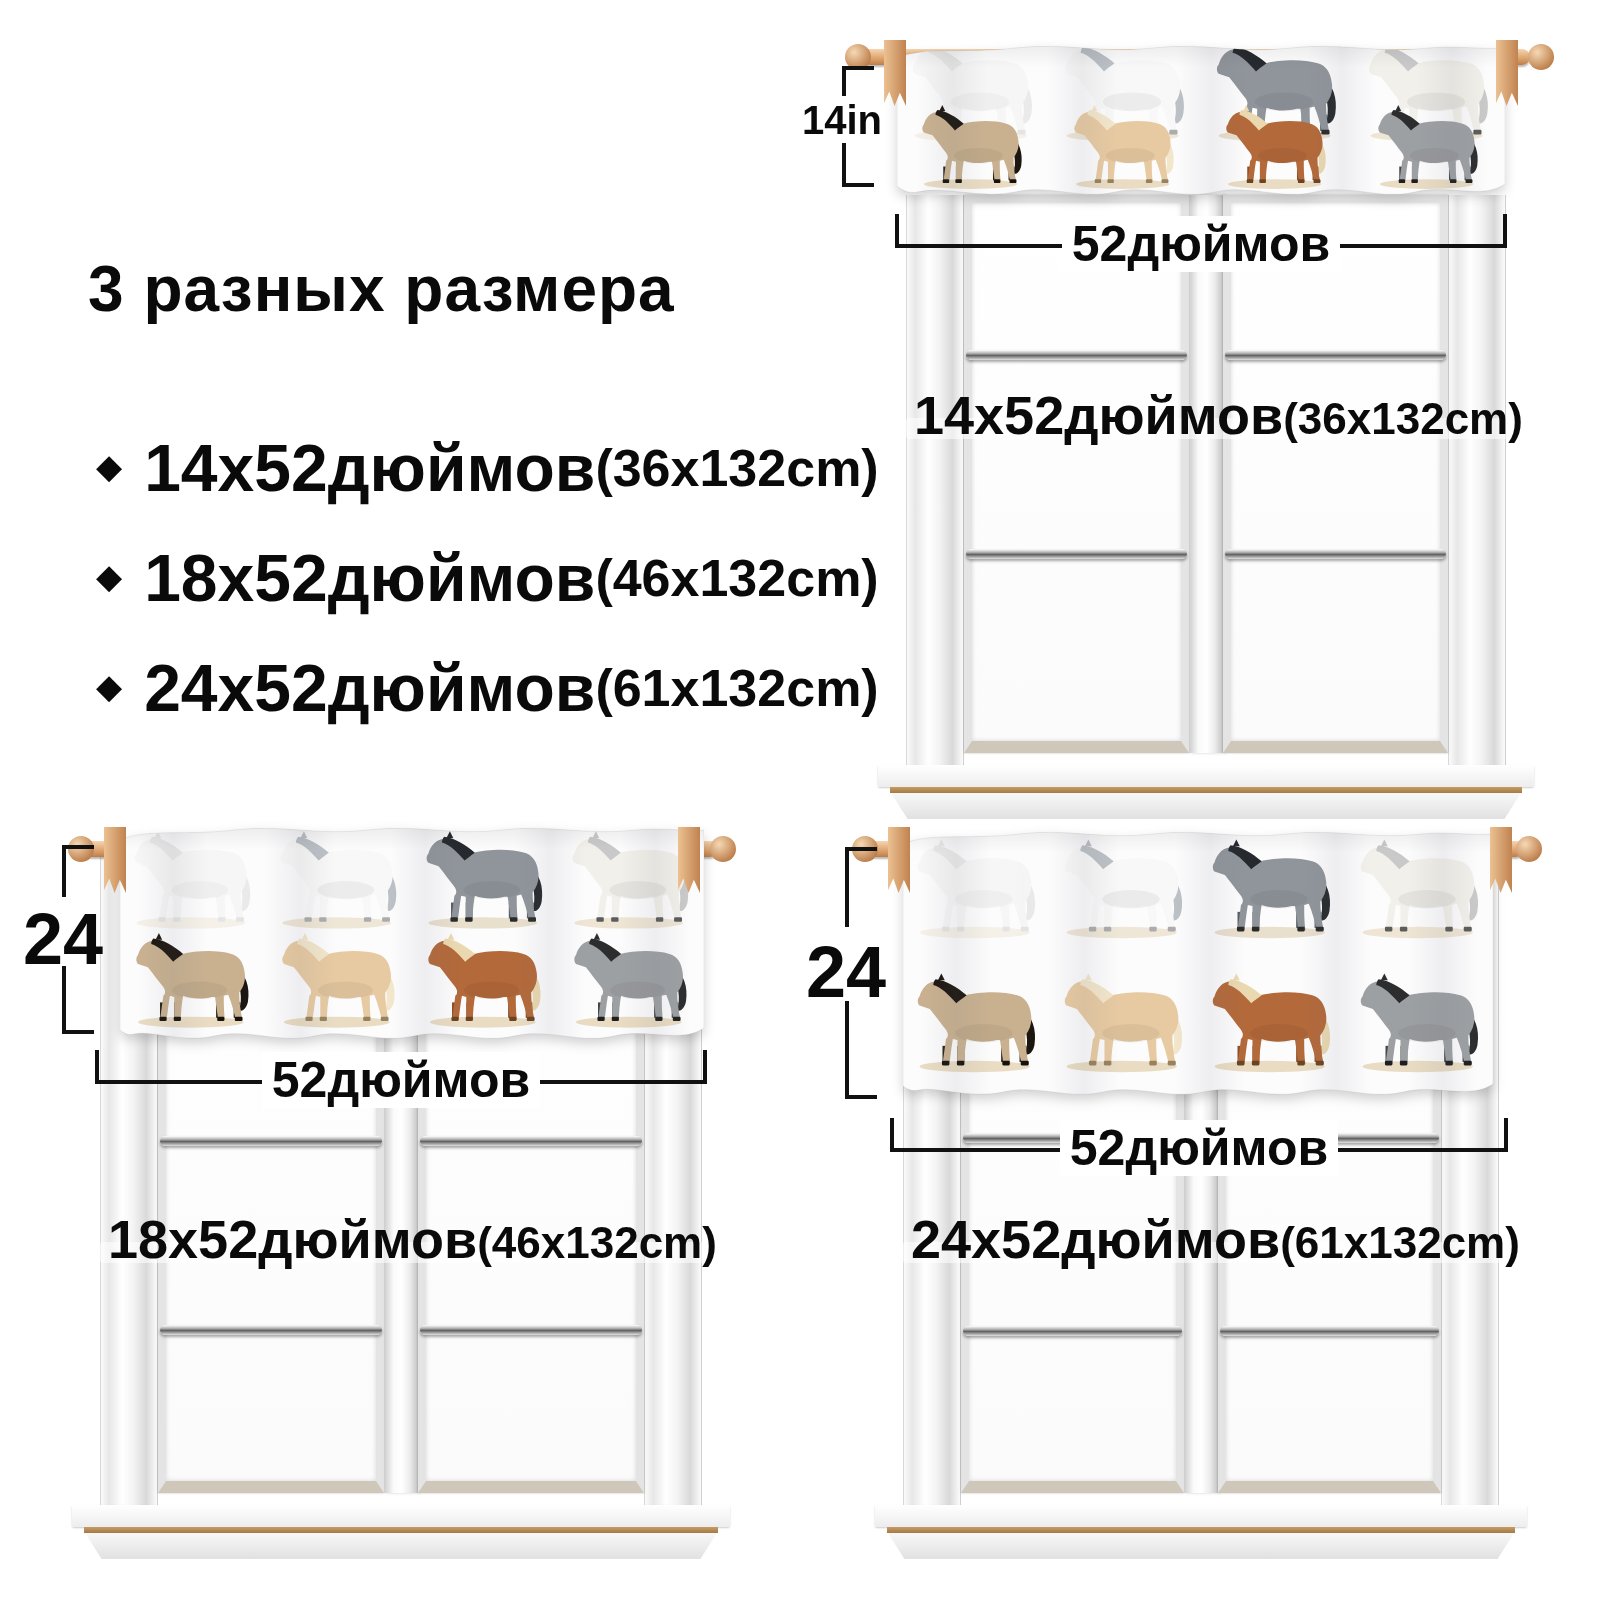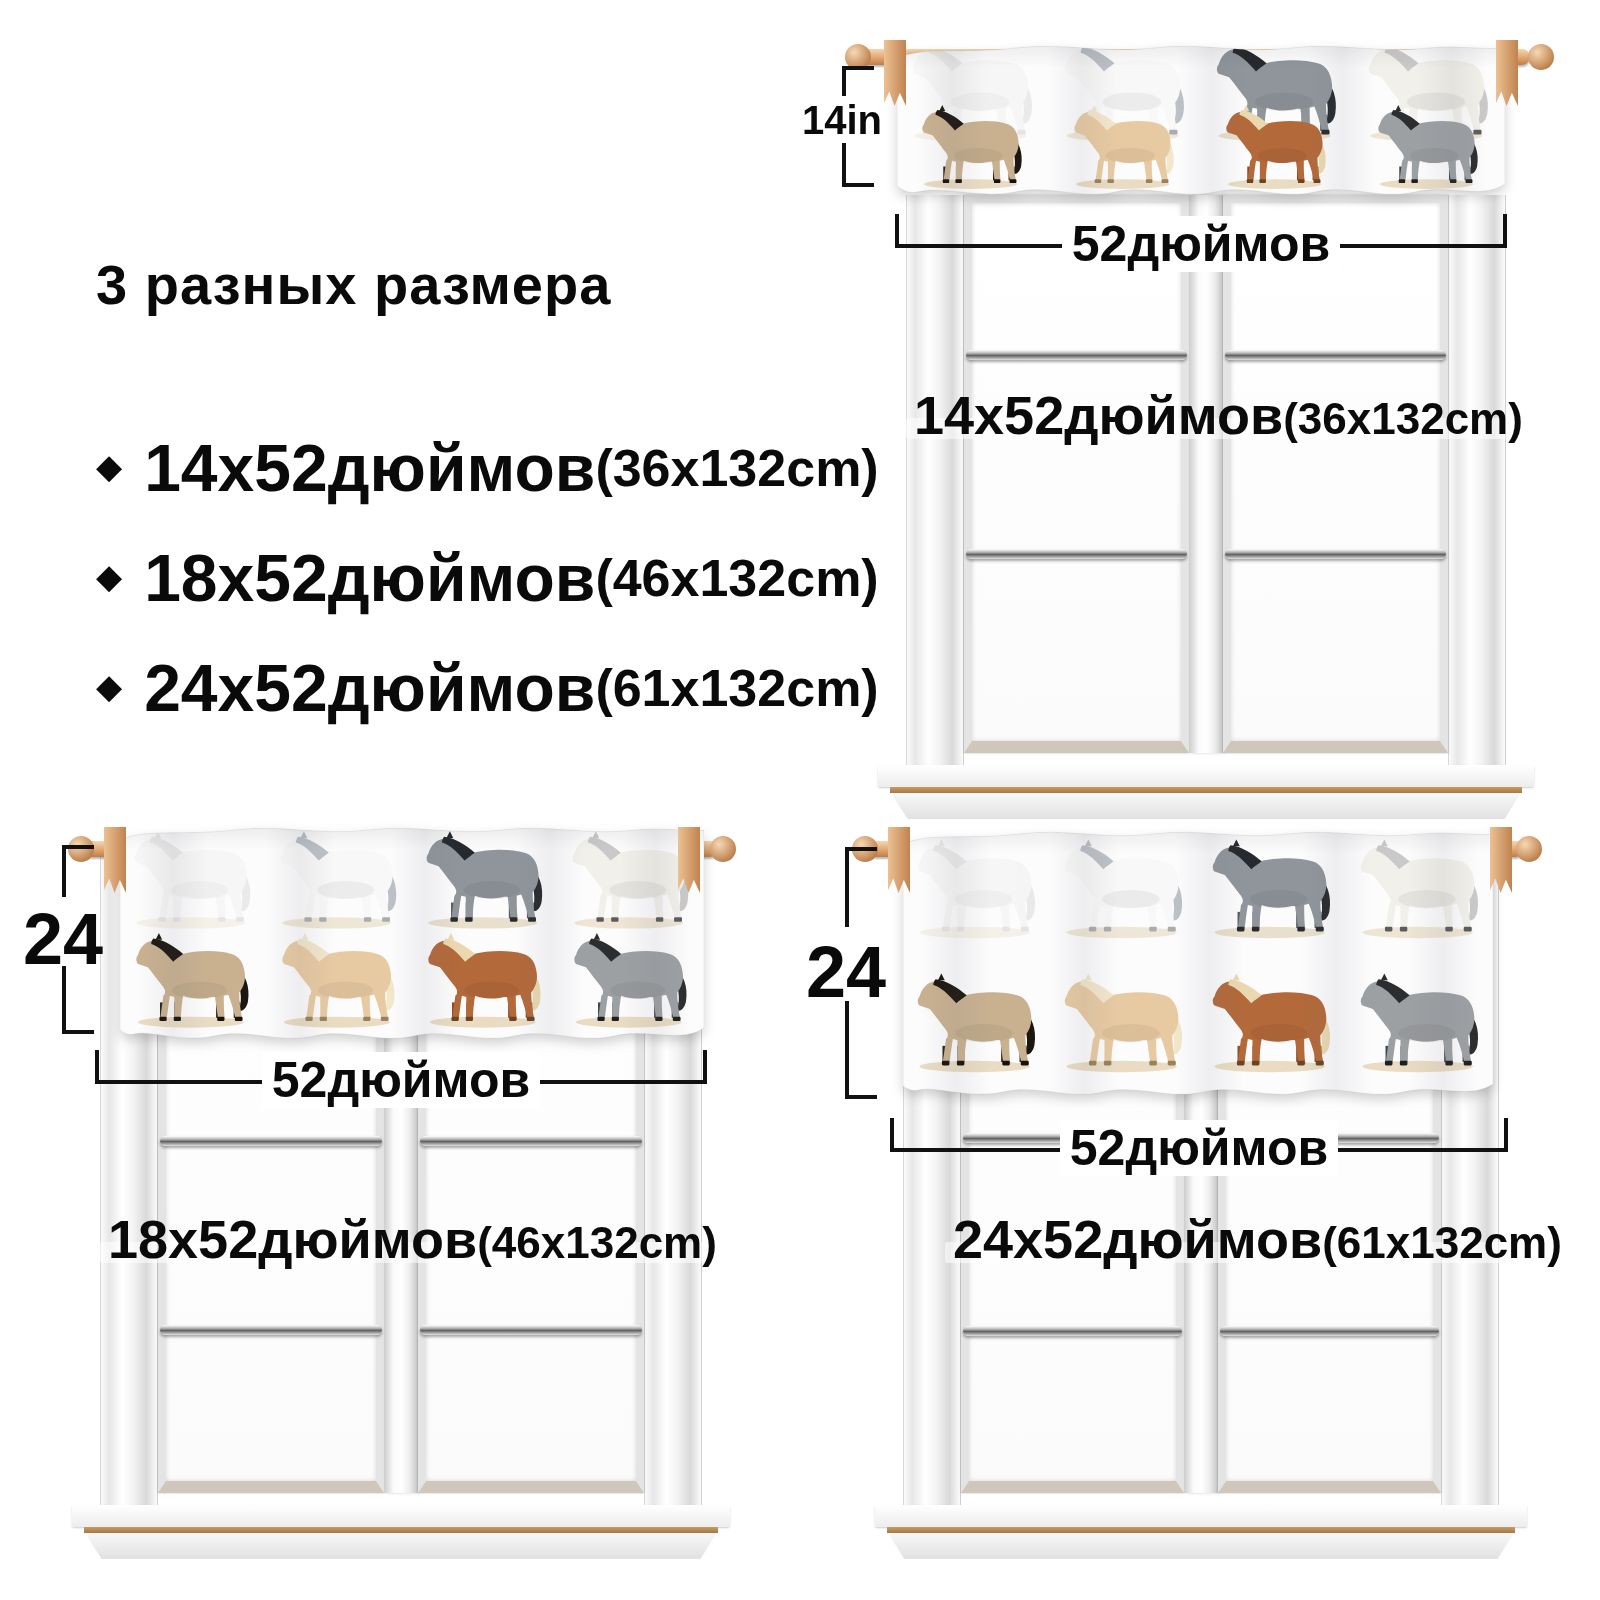--- a/index.html
+++ b/index.html
@@ -1,21 +1,21 @@
 <!DOCTYPE html>
 <html><head>
 <meta charset="utf-8">
 <style>
   html,body{margin:0;padding:0;background:#fff;}
   .canvas{position:relative;width:1600px;height:1600px;background:#ffffff;overflow:hidden;
           font-family:"Liberation Sans","DejaVu Sans",sans-serif;color:#0a0a0a;}
   
   .page-title{position:absolute;left:84px;top:46px;margin:0;font-size:158px;line-height:1.05;
               font-weight:700;-webkit-text-stroke:3px #000;letter-spacing:2px;}
-  .page-subtitle{position:absolute;left:88px;top:252px;font-size:56px;font-weight:700;letter-spacing:1px;margin-left:8px;}
+  .page-subtitle{position:absolute;left:88px;top:252px;font-size:64px;font-weight:700;letter-spacing:1px;}
   .size-list{position:absolute;left:96px;top:430px;margin:0;padding:0;list-style:none;}
   .size-list li{display:flex;align-items:center;height:76px;margin-bottom:34px;white-space:nowrap;}
   .bullet{font-size:34px;margin-right:22px;transform:translateY(-2px);}
   .sz{font-size:66px;font-weight:700;}
   .mt{font-size:52px;font-weight:700;}
   
   .window{position:absolute;z-index:0;background:#fff;}
   .casing{position:absolute;top:0;bottom:0;width:58px;
           background:linear-gradient(90deg,#fdfdfd 0%,#e7e7e7 16%,#ffffff 38%,#f3f3f3 58%,#d9d9d9 80%,#ffffff 100%);
           box-shadow:inset -1px 0 0 #cfcfcf,inset 1px 0 0 #d8d8d8;}
@@ -328,18 +328,18 @@
     <div class="dline" style="left:845px;top:1001px;width:4px;height:94px"></div>
     <div class="dline" style="left:845px;top:1095px;width:32px;height:4px"></div>
 
     <div class="hdim" style="left:890px;top:1110px;width:618px">
       <span class="hline"></span>
       <span class="tick tick-l"></span>
       <span class="tick tick-r"></span>
       <div class="hdim-label"><span>52дюймов</span></div>
     </div>
 
-    <div class="win-label" style="left:945px;top:1208px;width:596px">
+    <div class="win-label" style="left:903px;top:1208px;width:596px">
       <span class="wl-bg"><span class="wl-main">24x52дюймов</span><span class="wl-sub">(61x132cm)</span></span>
     </div>
   </section>
 
 </div>
 
 </body></html>

